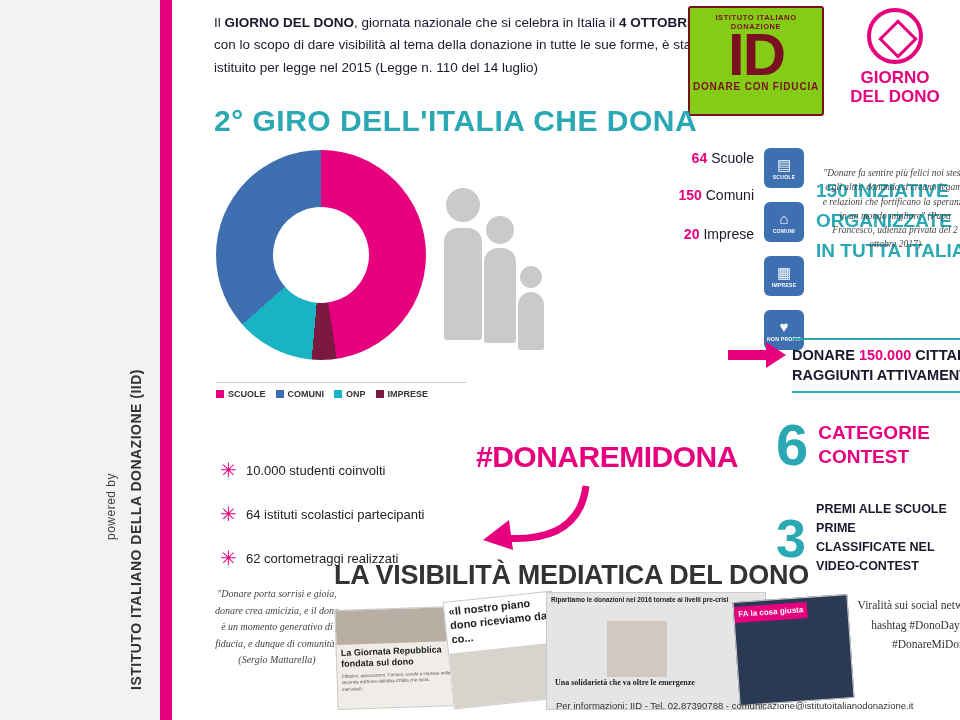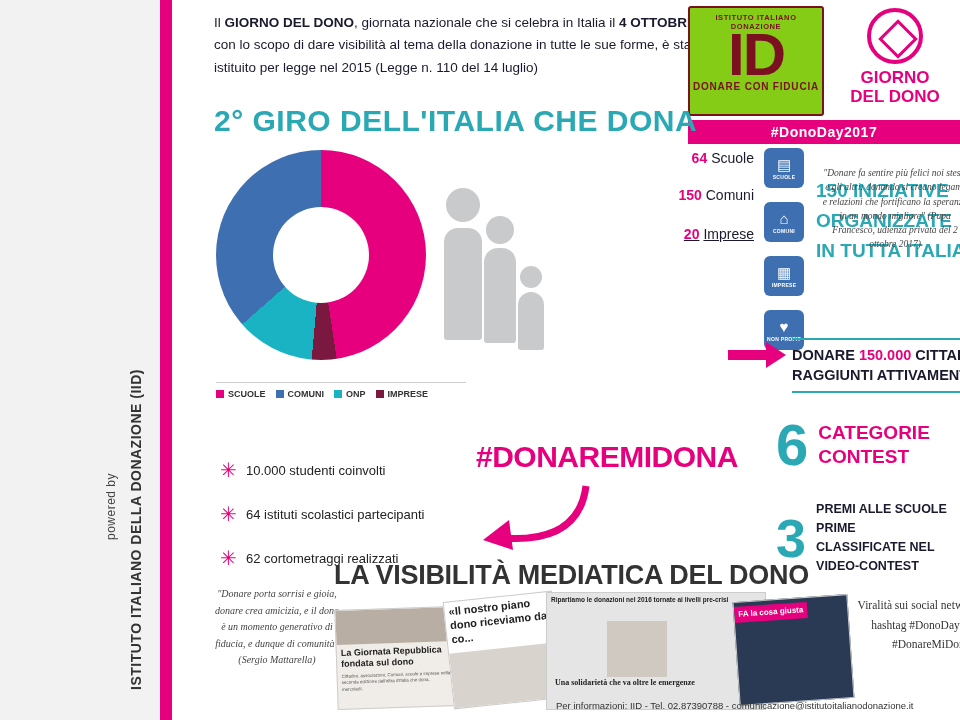--- a/index.html
+++ b/index.html
@@ -228,21 +228,20 @@
       <div class="idmark">ID</div>
       <div class="bottom-txt">DONARE CON FIDUCIA</div>
     </div>
     <div id="logo-right">
       <div id="gdd-symbol"></div>
       <div id="gdd-text">
         <div>GIORNO</div>
         <div>DEL DONO</div>
       </div>
     </div>
-    <div id="hashtag-bar">#DonoDay2017</div>
   </div>
 
   <div id="giro-title">2° GIRO DELL'ITALIA CHE DONA</div>
 
   <div id="donut-wrap">
     <div id="donut"></div>
   </div>
 
   <div id="legend">
     <div class="li">
@@ -274,21 +273,21 @@
 
   <div id="figures">
     <div class="fig-row" style="margin-bottom:20px;">
       <b>64</b>
         <span>Scuole</span>
     </div>
     <div class="fig-row" style="margin-bottom:22px;">
       <b>150</b>
         <span>Comuni</span>
     </div>
-    <div class="fig-row" style="margin-bottom:22px;text-decoration:underline;">
+    <div class="fig-row" style="margin-bottom:22px;">
       <b>20</b>
         <span>Imprese</span>
     </div>
   </div>
 
   <div id="icon-col">
     <div class="ic">
       <span class="glyph">▤</span>
       <span class="cap">SCUOLE</span>
     </div>

